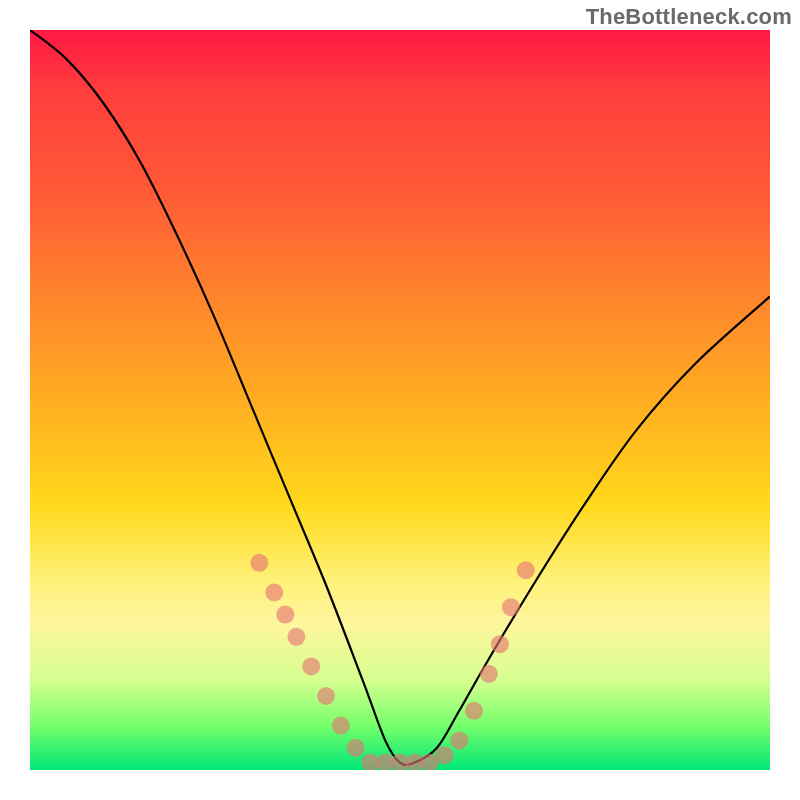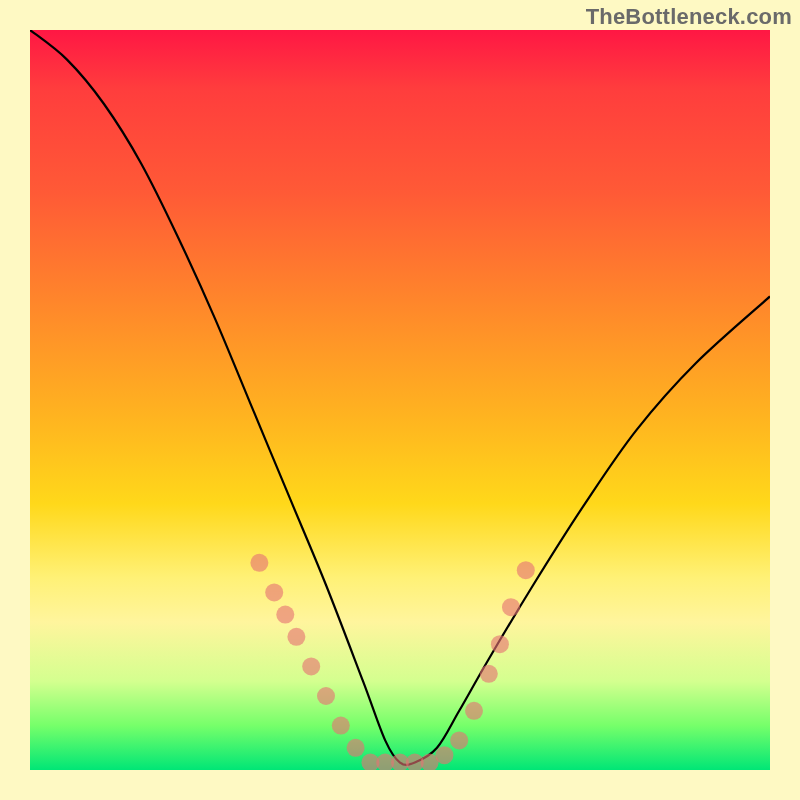--- a/index.html
+++ b/index.html
@@ -8,21 +8,21 @@
     width: 800px;
     height: 800px;
     overflow: hidden;
     background: #000;
     font-family: Arial, Helvetica, sans-serif;
   }
   .chart-wrap {
     position: relative;
     width: 800px;
     height: 800px;
-    background: #fef9c3;
+    background: #ffffff;
   }
   .plot-area {
     position: absolute;
     left: 30px;
     top: 30px;
     width: 740px;
     height: 740px;
     
     background: linear-gradient(to bottom,
       #ff1744 0%,

